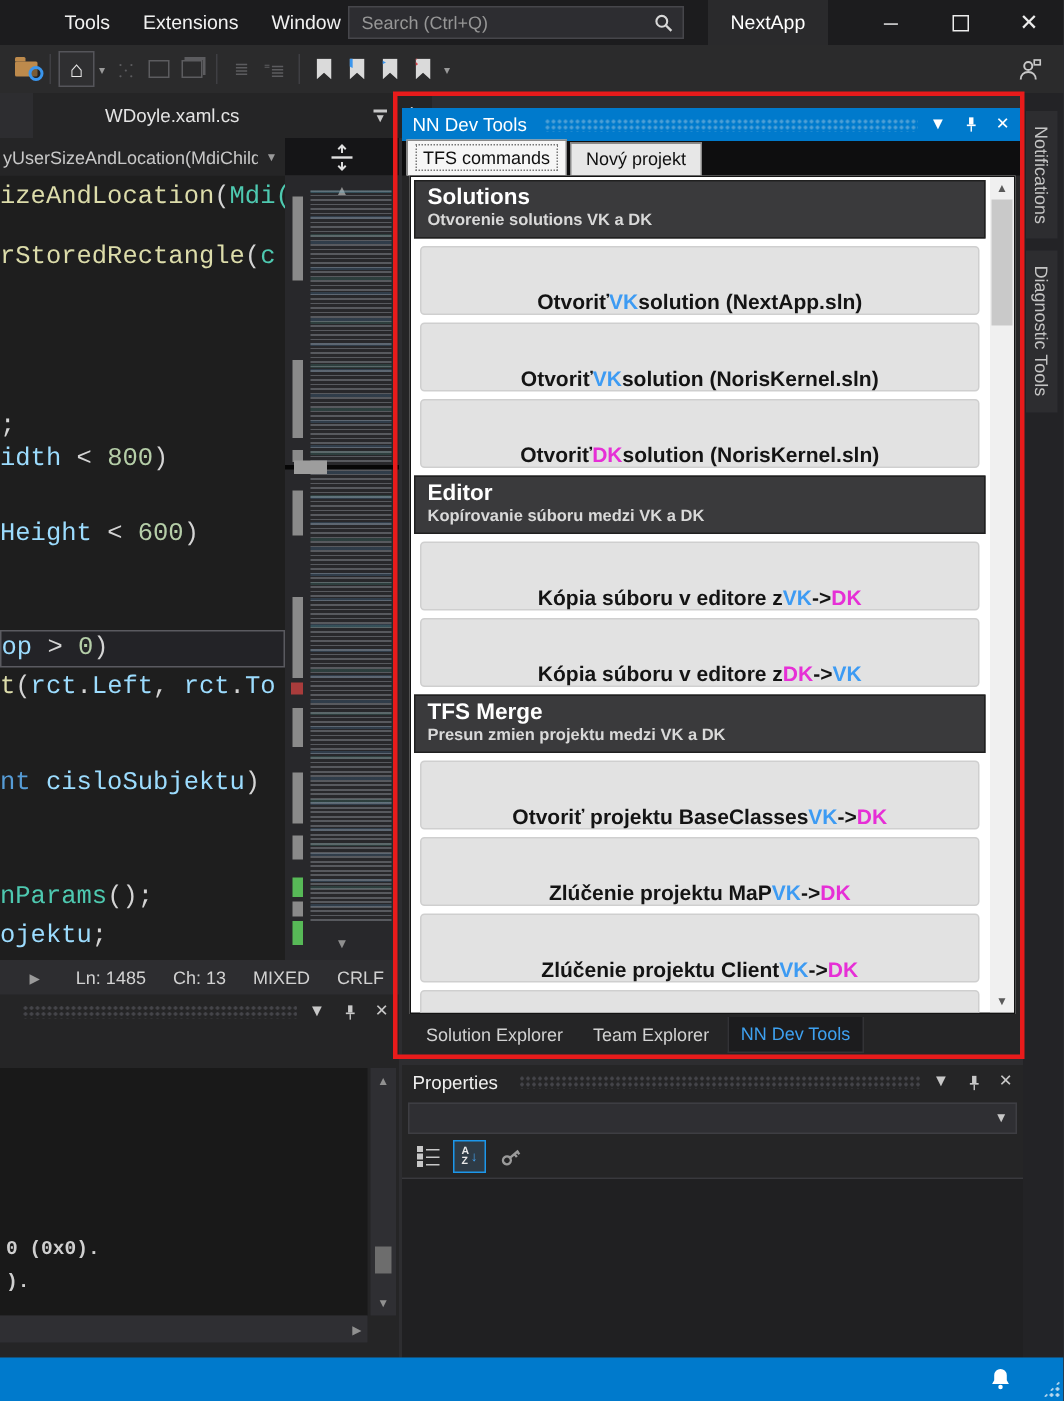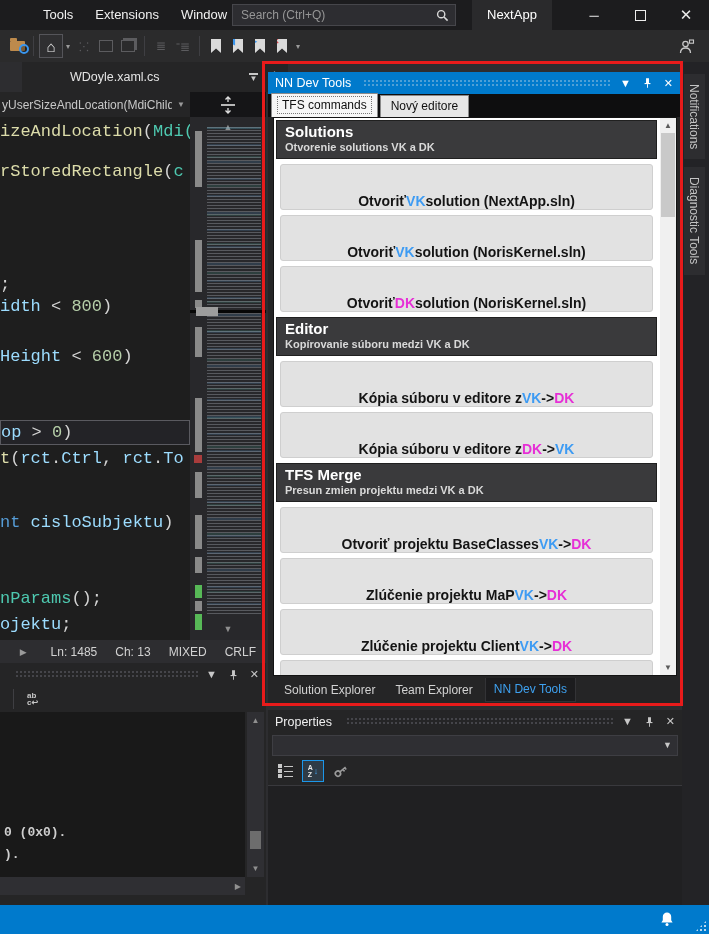--- a/index.html
+++ b/index.html
@@ -252,21 +252,21 @@
 </div>
 
 <div class="abs" id="code-area">
   <div id="code-lines">
       <div class="code-line" style="top: 5px;"><span class="c-y">izeAndLocation</span><span class="c-p">(</span><span class="c-t">Mdi(</span></div>
       <div class="code-line" style="top: 45px;"><span class="c-y">rStoredRectangle</span><span class="c-p">(</span><span class="c-t">c</span></div>
       <div class="code-line" style="top: 158px;"><span class="c-p">;</span></div>
       <div class="code-line" style="top: 180px;"><span class="c-v">idth </span><span class="c-p">&lt; </span><span class="c-n">800</span><span class="c-p">)</span></div>
       <div class="code-line" style="top: 230px;"><span class="c-v">Height </span><span class="c-p">&lt; </span><span class="c-n">600</span><span class="c-p">)</span></div>
       <div class="code-line hl" style="top: 303px;"><span class="c-v">op </span><span class="c-p">&gt; </span><span class="c-n">0</span><span class="c-p">)</span></div>
-      <div class="code-line" style="top: 332px;"><span class="c-y">t</span><span class="c-p">(</span><span class="c-v">rct</span><span class="c-p">.</span><span class="c-v">Ctrl</span><span class="c-p">, </span><span class="c-v">rct</span><span class="c-p">.</span><span class="c-v">To</span></div>
+      <div class="code-line" style="top: 332px;"><span class="c-y">t</span><span class="c-p">(</span><span class="c-v">rct</span><span class="c-p">.</span><span class="c-v">Left</span><span class="c-p">, </span><span class="c-v">rct</span><span class="c-p">.</span><span class="c-v">To</span></div>
       <div class="code-line" style="top: 396px;"><span class="c-b">nt </span><span class="c-v">cisloSubjektu</span><span class="c-p">)</span></div>
       <div class="code-line" style="top: 472px;"><span class="c-t">nParams</span><span class="c-p">();</span></div>
       <div class="code-line" style="top: 498px;"><span class="c-v">ojektu</span><span class="c-p">;</span></div>
     </div>
 </div>
 
 <div class="abs" id="minimap">
   <div class="mm-arrow" style="top:5px;">▲</div>
   <div id="mm-texture"></div>
   <div class="mm-bar" style="top:14px;height:56px;"></div>
@@ -300,27 +300,20 @@
     <div class="tb-icons">
       <span class="ico">▼</span>
       <svg width="11" height="12" viewBox="0 0 12 12">
         <rect x="4.4" y="0.8" width="3.2" height="5.2" fill="#c8c8c8"></rect>
         <rect x="2.8" y="6" width="6.4" height="1.2" fill="#c8c8c8"></rect>
         <rect x="5.5" y="7.2" width="1" height="4" fill="#c8c8c8"></rect>
       </svg>
       <span class="ico">✕</span>
     </div>
   </div>
-  <div id="out-toolbar">
-    <div class="tb-sep"></div>
-    <div class="wordwrap">
-        <span>ab</span>
-        <span>c↩</span>
-      </div>
-  </div>
   <div id="out-content">
     <div id="output-lines">
         <div class="out-line">0 (0x0).</div>
         <div class="out-line">).</div>
       </div>
   </div>
   <div id="out-vscroll">
     <div class="scr-arrow" style="top:4px;">▲</div>
     <div id="out-vthumb"></div>
     <div class="scr-arrow" style="bottom:4px;">▼</div>
@@ -339,21 +332,21 @@
       <svg width="11" height="12" viewBox="0 0 12 12">
         <rect x="4.4" y="0.8" width="3.2" height="5.2" fill="#ffffff"></rect>
         <rect x="2.8" y="6" width="6.4" height="1.2" fill="#ffffff"></rect>
         <rect x="5.5" y="7.2" width="1" height="4" fill="#ffffff"></rect>
       </svg>
       <span class="ico white">✕</span>
     </div>
   </div>
   <div id="nn-tabstrip">
       <div class="nn-tab active"><span class="nn-tab-inner">TFS commands</span></div>
-      <div class="nn-tab"><span class="nn-tab-inner">Nový editore</span></div>
+      <div class="nn-tab"><span class="nn-tab-inner">Nový projekt</span></div>
     </div>
   <div id="nn-content">
     <div id="nn-sections">
         <div class="sec-header">
           <div class="sec-title">Solutions</div>
           <div class="sec-sub">Otvorenie solutions VK a DK</div>
         </div>
         <div class="nn-btn">
           <span>Otvoriť </span>
           <span class="seg-vk">VK</span>

